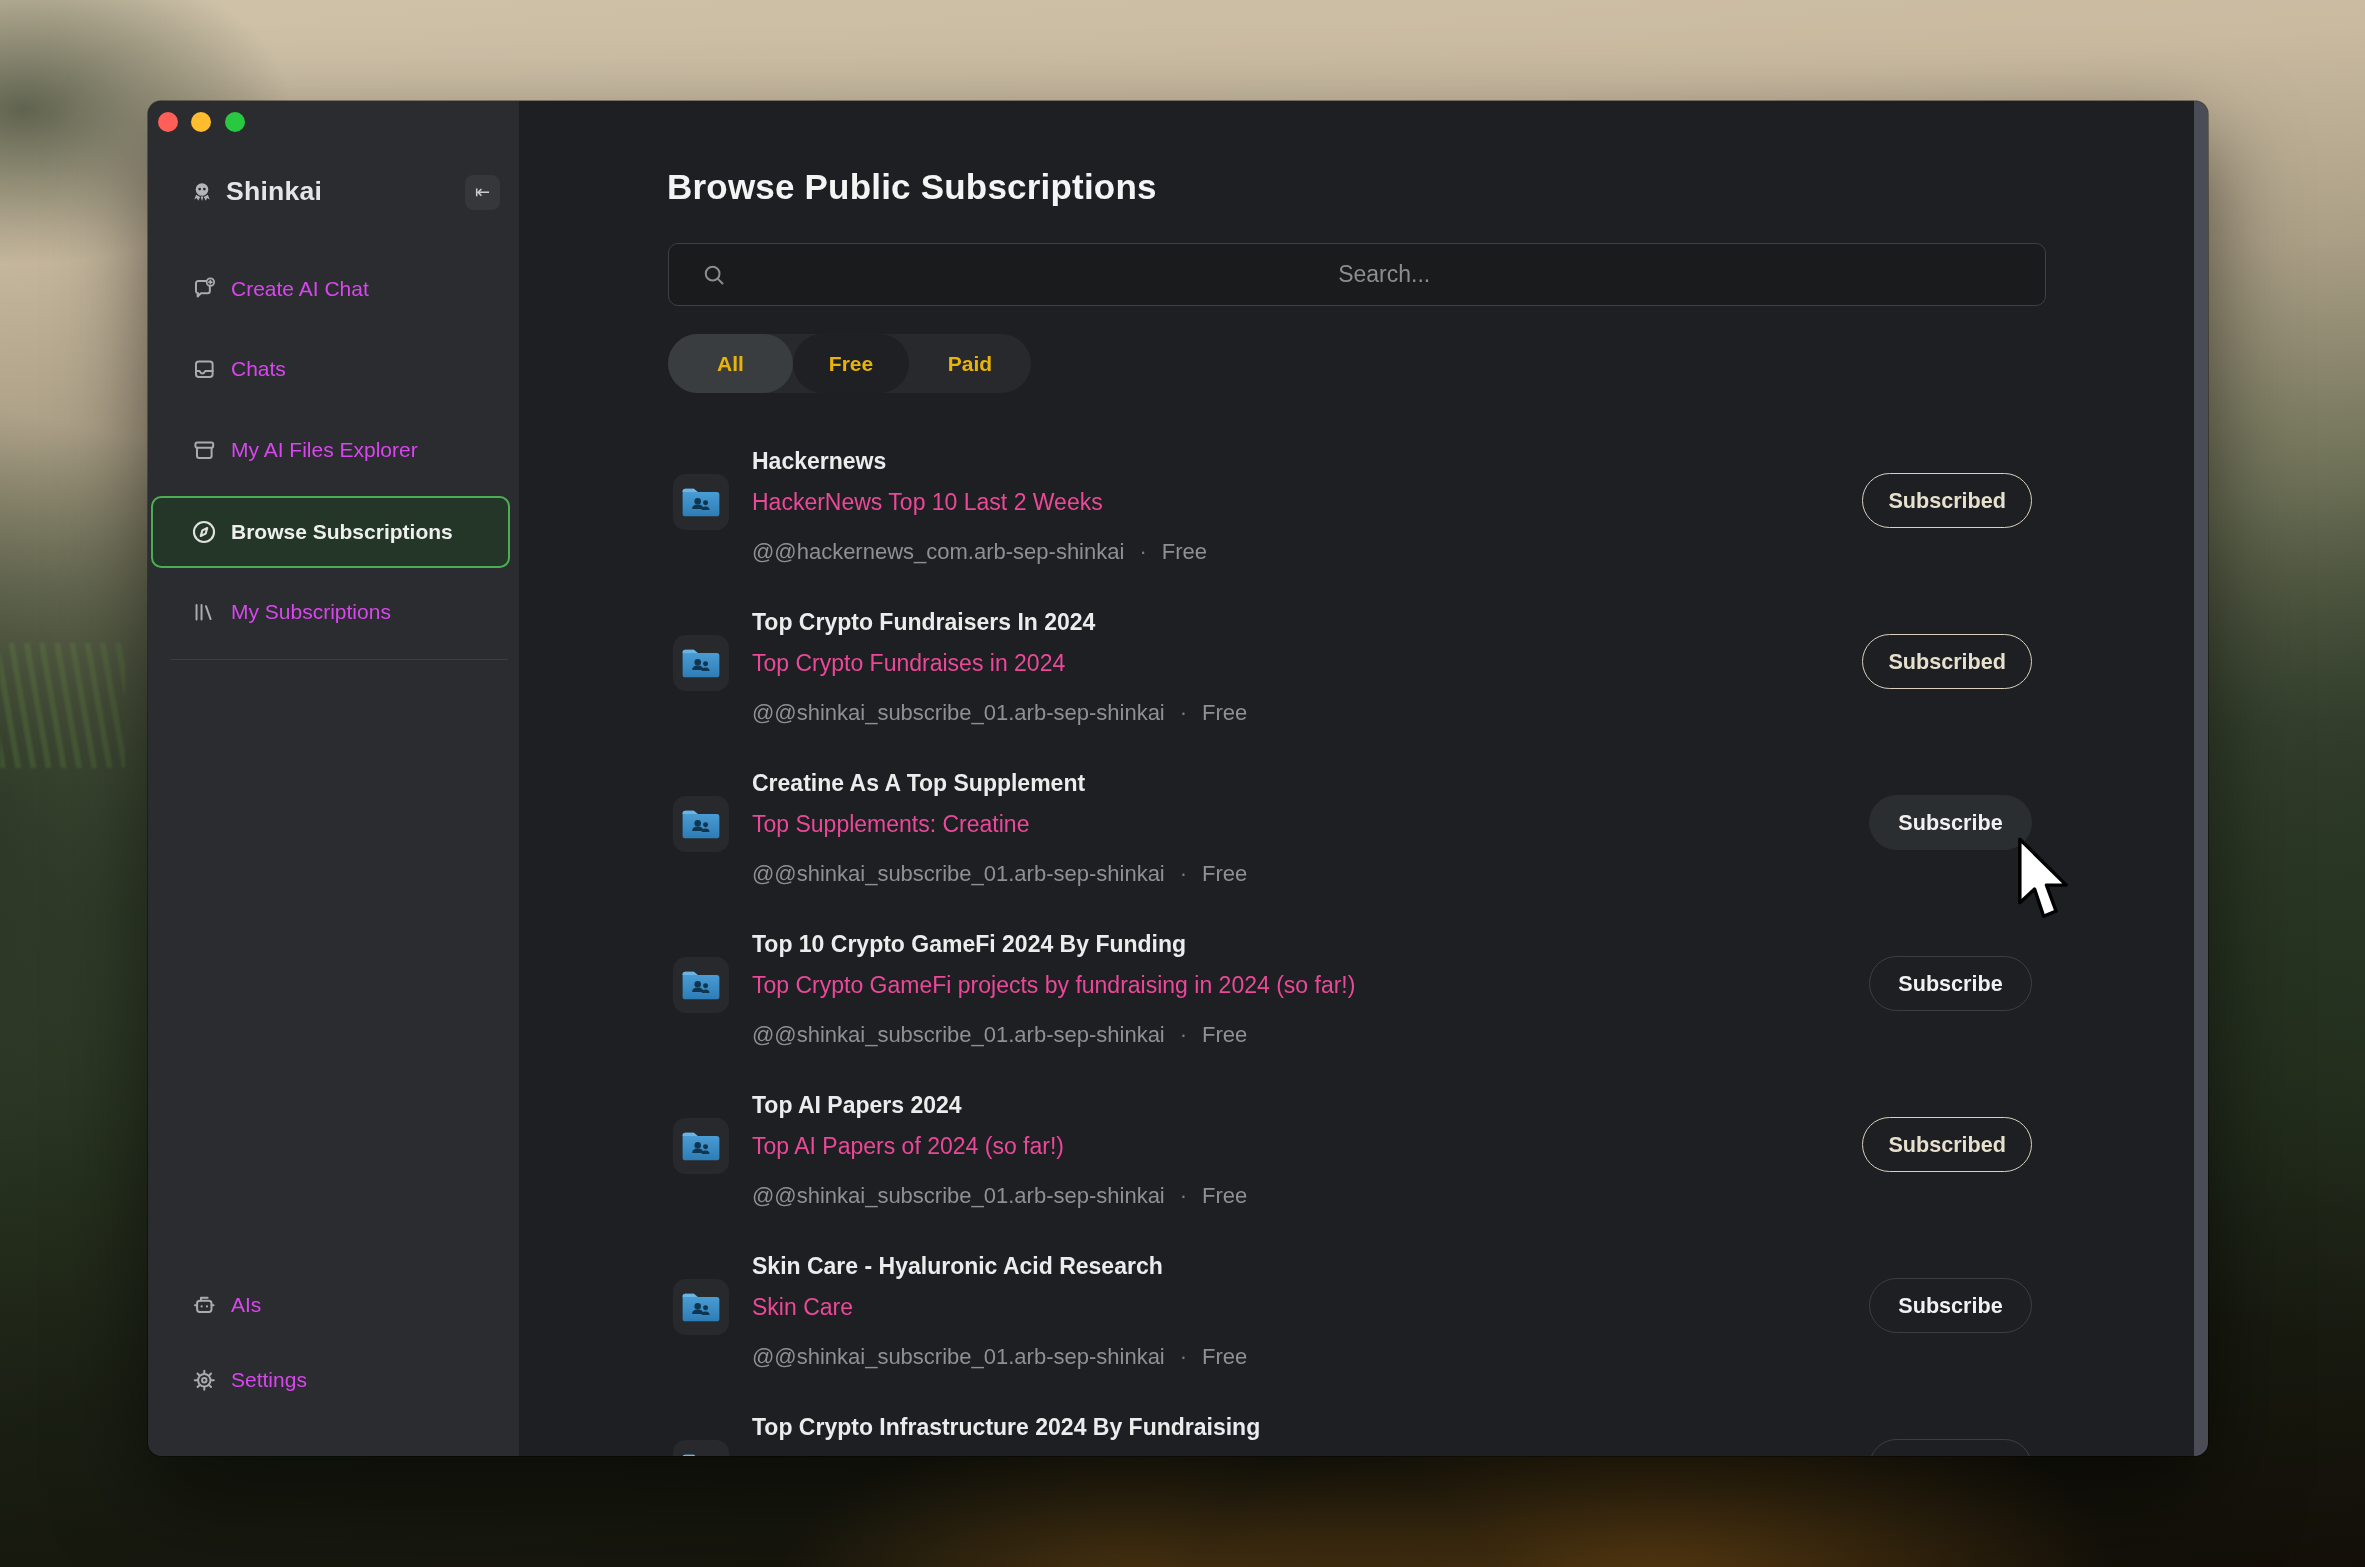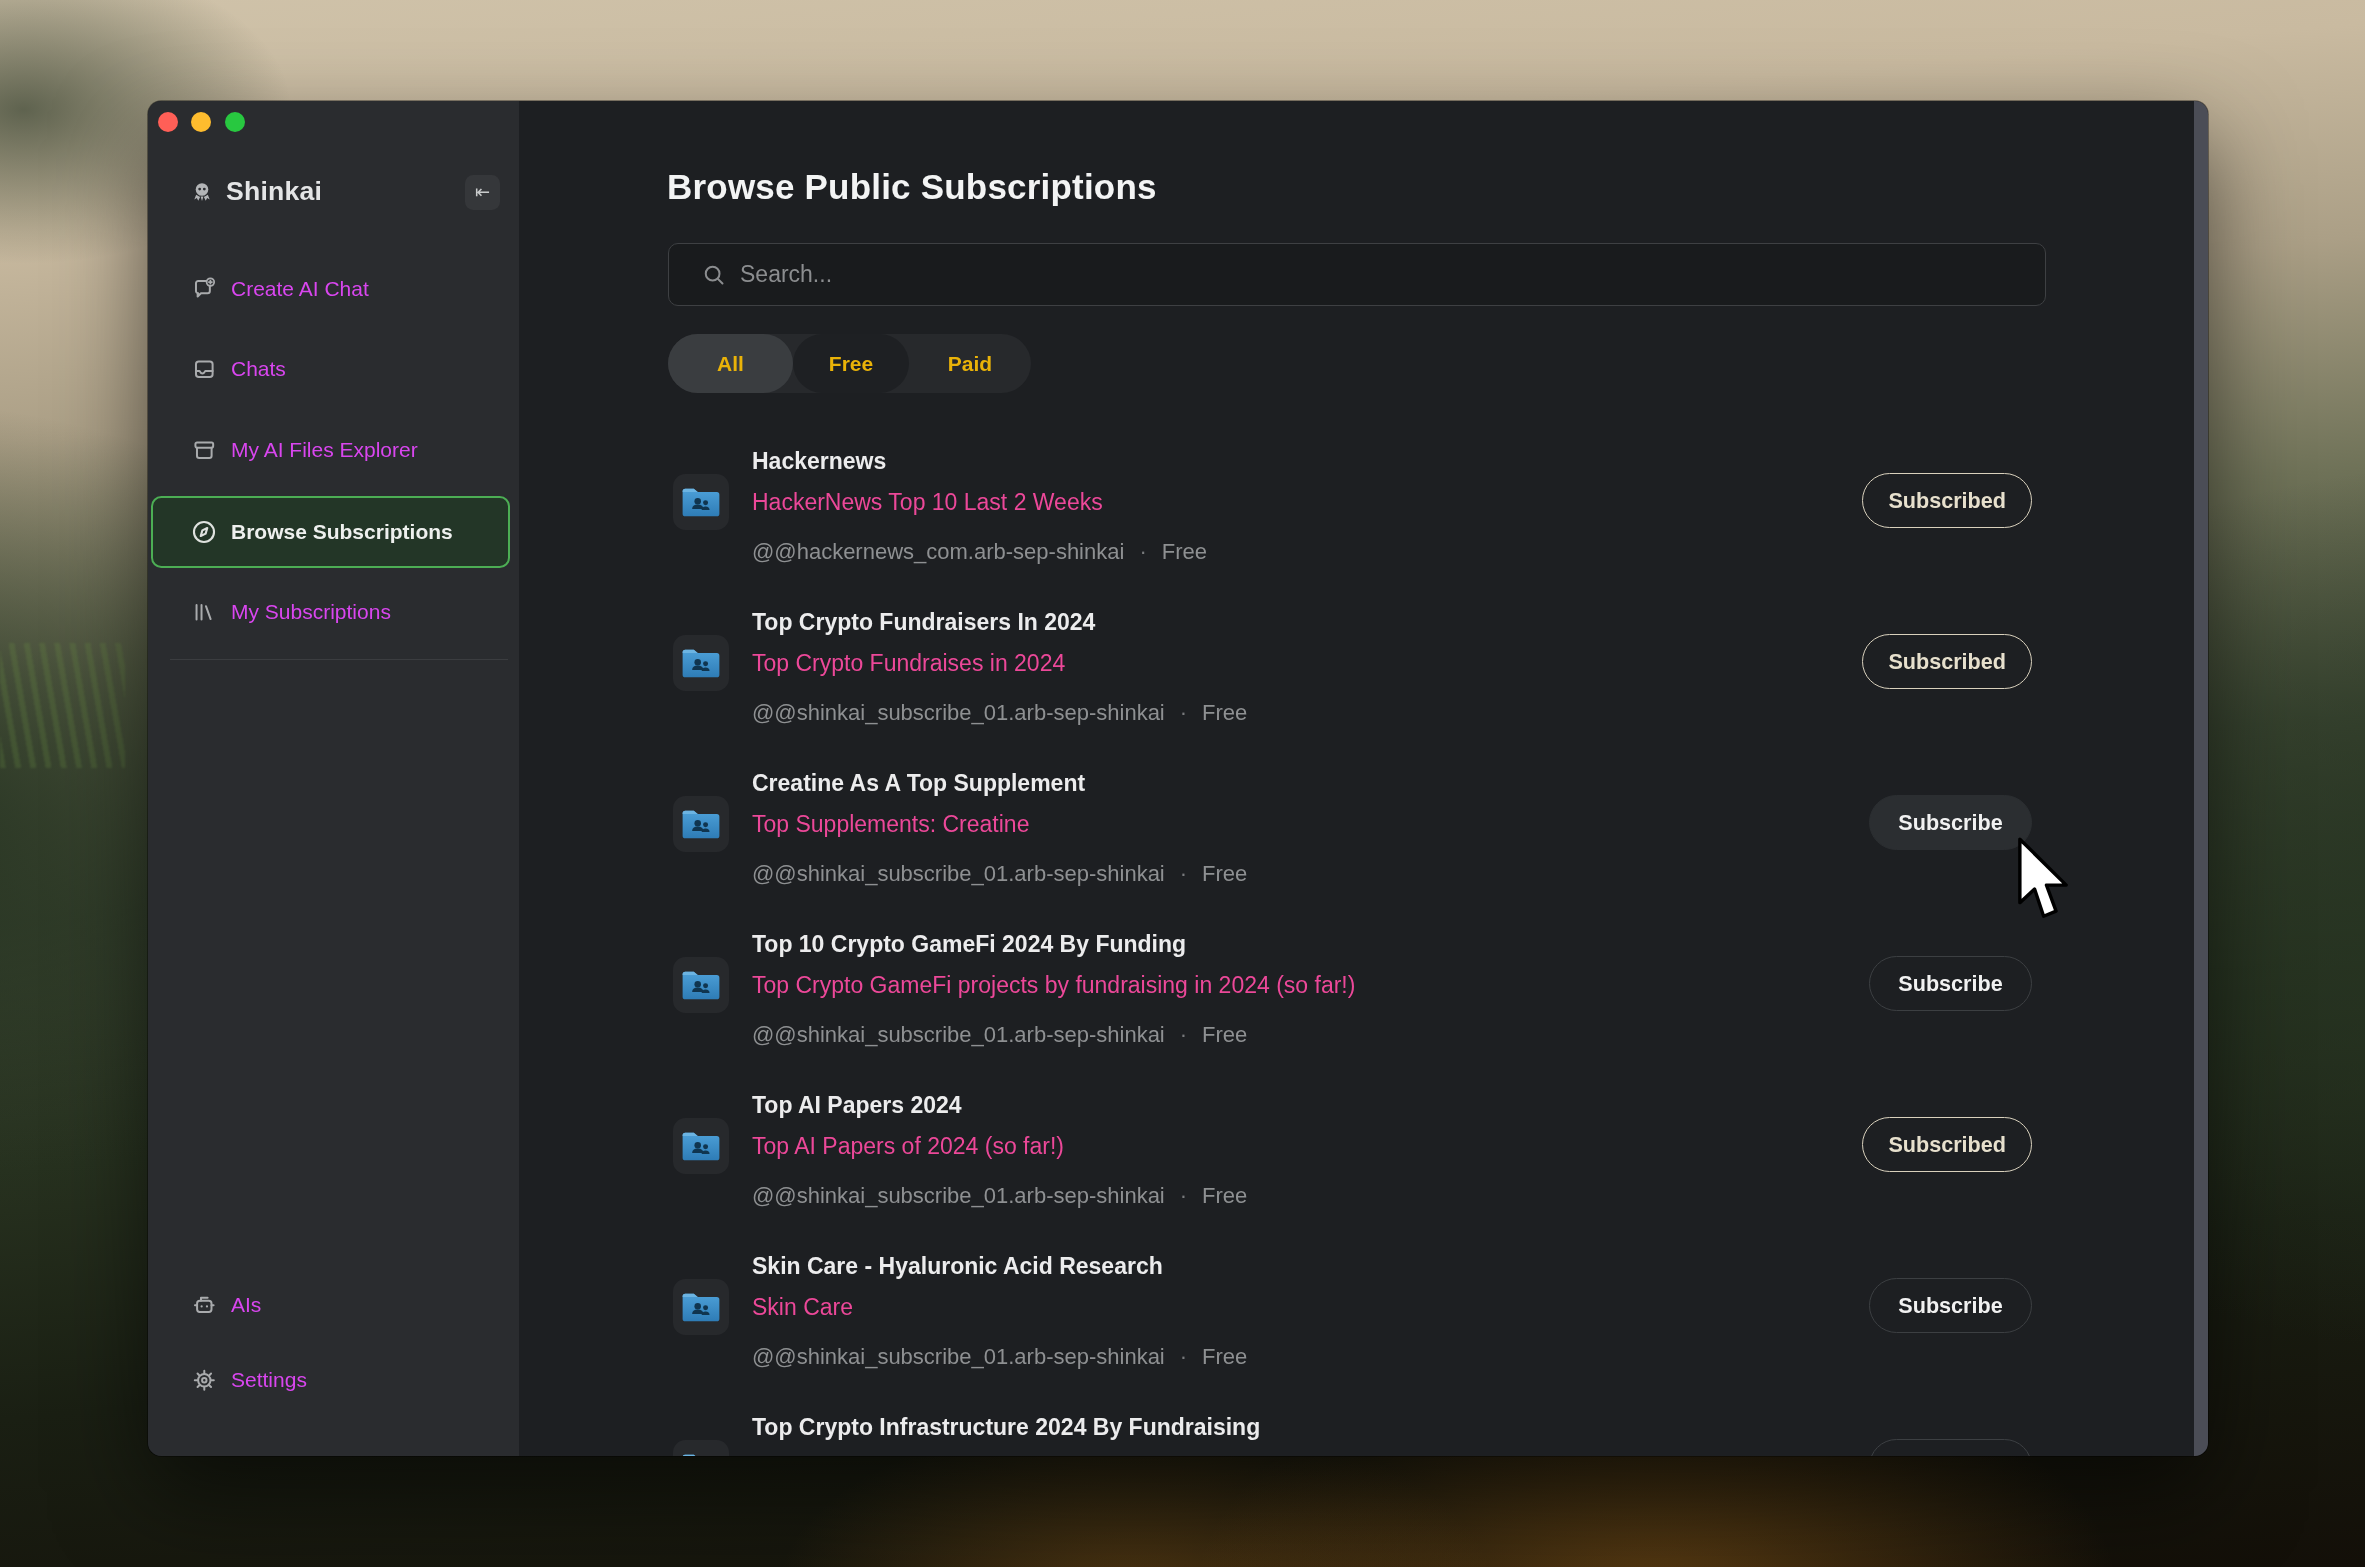--- a/index.html
+++ b/index.html
@@ -83,21 +83,21 @@
   }
   .search-box {
     position:absolute; left:520px; top:142px; width:1378px; height:63px;
     background:#191b1d; border:1.7px solid #3e4043; border-radius:10px;
   }
   .search-box .s-icon { position:absolute; left:32px; top:18px; }
   .search-box input {
     position:absolute; left:71px; top:0; right:16.6px; height:100%;
     background:transparent; border:none; outline:none;
     font-family:"Liberation Sans", sans-serif;
-    font-size:23px; color:#d8d9da;
+    font-size:23px; color:#d8d9da;text-align:center;
   }
   .search-box input::placeholder { color:#8b8d8f; }
 
   .filter-group {
     position:absolute; left:520px; top:233px; width:363px; height:59px;
     background:#27292c; border-radius:30px; display:flex;
   }
   .filter-tab {
     height:59px; border-radius:30px; display:flex; align-items:center; justify-content:center;
     font-size:21px; font-weight:600; color:#eab308; cursor:pointer;

